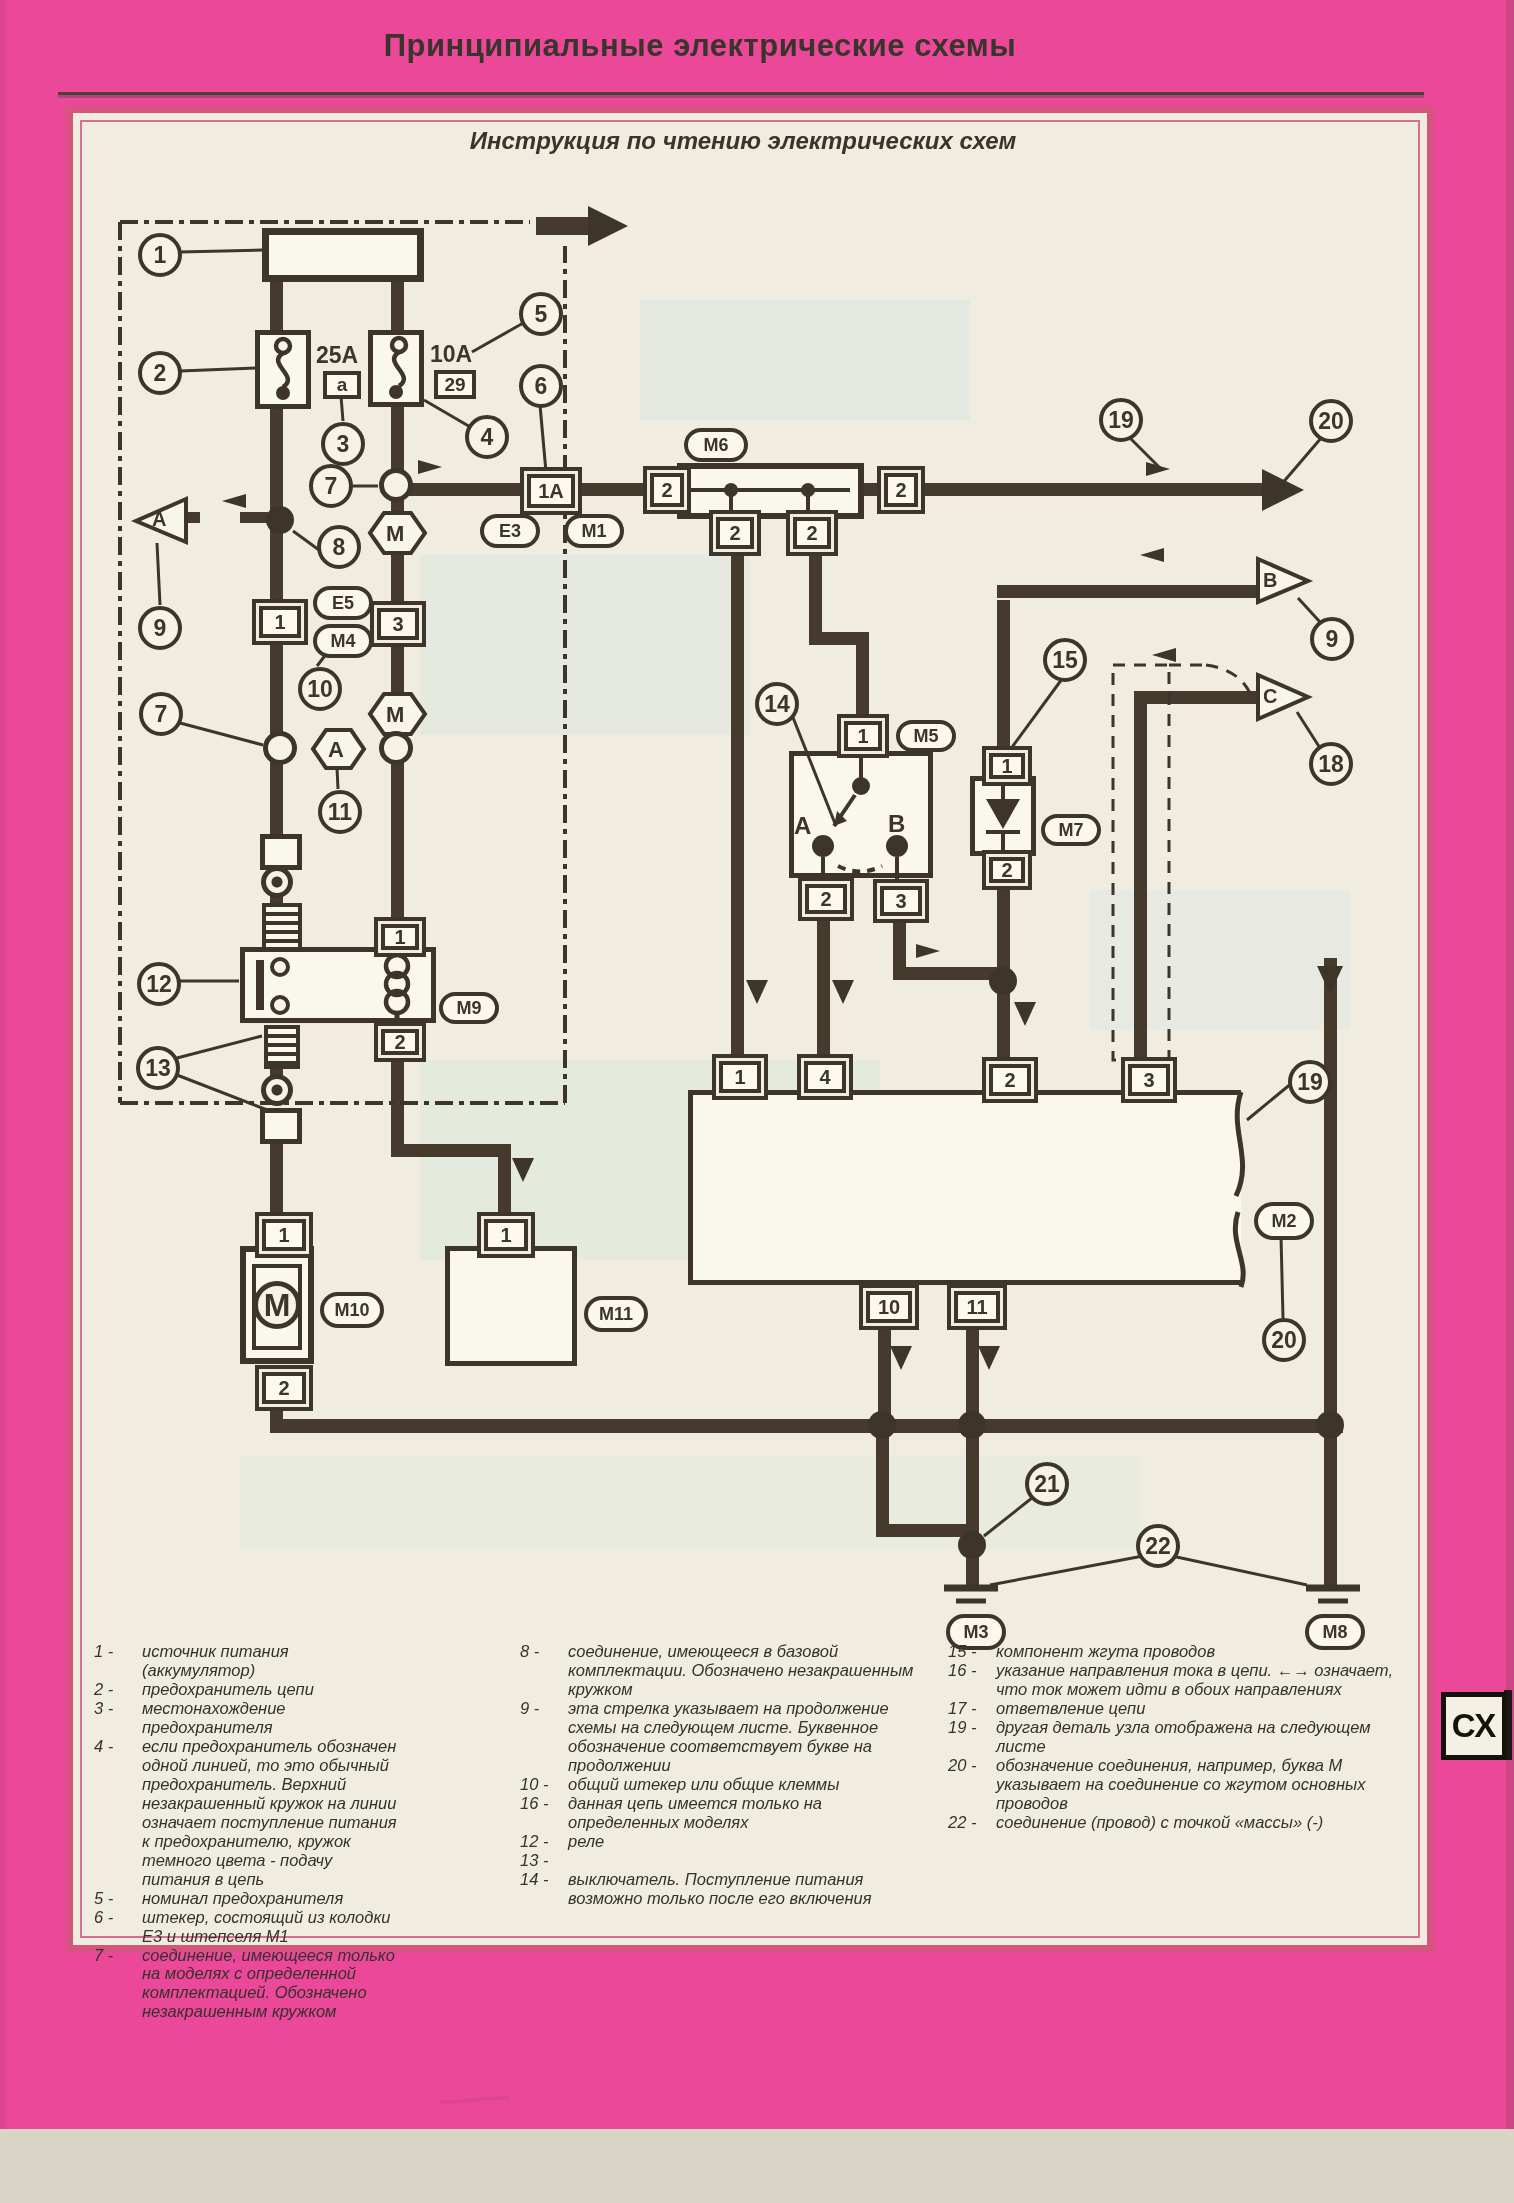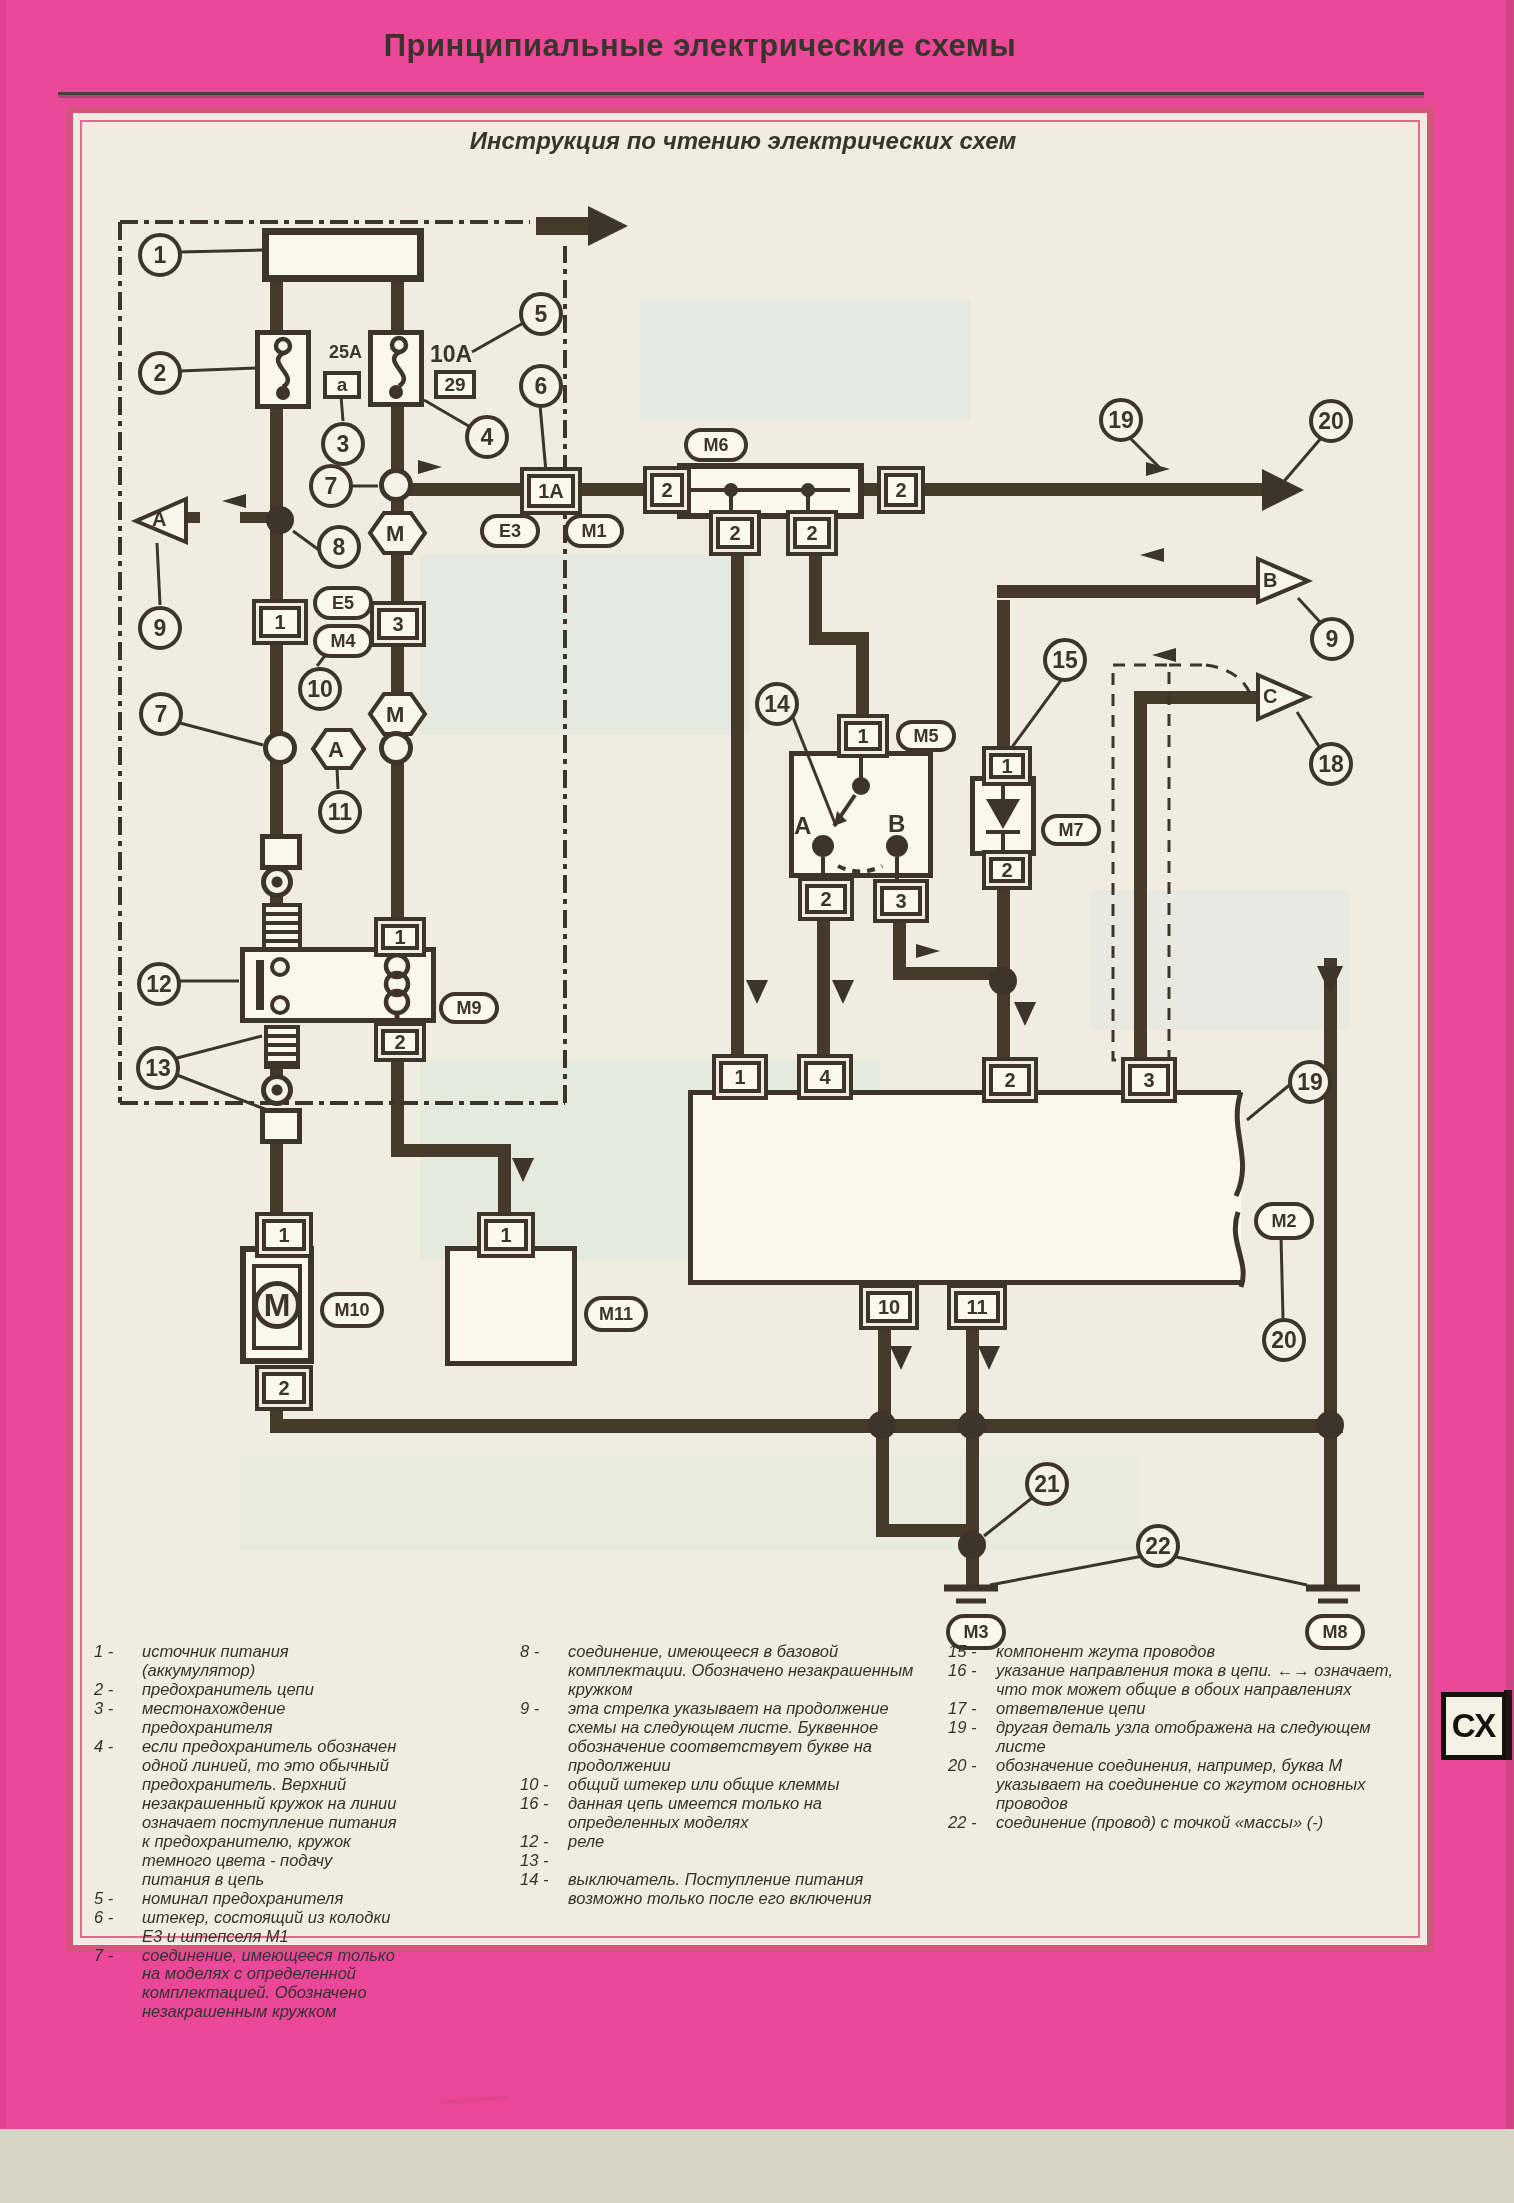--- a/index.html
+++ b/index.html
@@ -298,21 +298,21 @@
     <div class="pin" style="left:989px;top:1064px;width:34px;height:24px">2</div>
     <div class="pin" style="left:1128px;top:1064px;width:34px;height:24px">3</div>
     <div class="pin" style="left:866px;top:1291px;width:38px;height:24px">10</div>
     <div class="pin" style="left:954px;top:1291px;width:38px;height:24px">11</div>
     <div class="pin" style="left:262px;top:1219px;width:36px;height:24px">1</div>
     <div class="pin" style="left:262px;top:1372px;width:36px;height:24px">2</div>
     <div class="pin" style="left:484px;top:1219px;width:36px;height:24px">1</div>
     <div class="sbx" style="left:323px;top:371px;width:30px;height:20px">a</div>
     <div class="sbx" style="left:434px;top:370px;width:34px;height:21px">29</div>
 
-    <div class="lbl" style="left:329px;top:342px;font-size:18px">25A</div>
+    <div class="lbl" style="left:316px;top:342px;font-size:23px">25A</div>
     <div class="lbl" style="left:430px;top:341px;font-size:23px">10A</div>
 
     <div class="oval" style="left:684px;top:428px;width:56px;height:26px">M6</div>
     <div class="oval" style="left:480px;top:514px;width:52px;height:26px">E3</div>
     <div class="oval" style="left:564px;top:514px;width:52px;height:26px">M1</div>
     <div class="oval" style="left:313px;top:586px;width:52px;height:26px">E5</div>
     <div class="oval" style="left:313px;top:624px;width:52px;height:26px">M4</div>
     <div class="oval" style="left:896px;top:720px;width:52px;height:24px">M5</div>
     <div class="oval" style="left:1041px;top:814px;width:52px;height:24px">M7</div>
     <div class="oval" style="left:439px;top:992px;width:52px;height:24px">M9</div>
@@ -429,21 +429,21 @@
   </div>
 </div>
   <div class="lg-col" style="left:948px;top:1642px;width:452px">
   <div class="lg-item">
     <span class="lg-num">15 -</span>
     <span class="lg-text">компонент жгута проводов</span>
   </div>
 
   <div class="lg-item">
     <span class="lg-num">16 -</span>
-    <span class="lg-text">указание направления тока в цепи. ←→ означает, что ток может общие в обоих направлениях</span>
+    <span class="lg-text">указание направления тока в цепи. ←→ означает, что ток может идти в обоих направлениях</span>
   </div>
 
   <div class="lg-item">
     <span class="lg-num">17 -</span>
     <span class="lg-text">ответвление цепи</span>
   </div>
 
 
   <div class="lg-item">
     <span class="lg-num">19 -</span>

